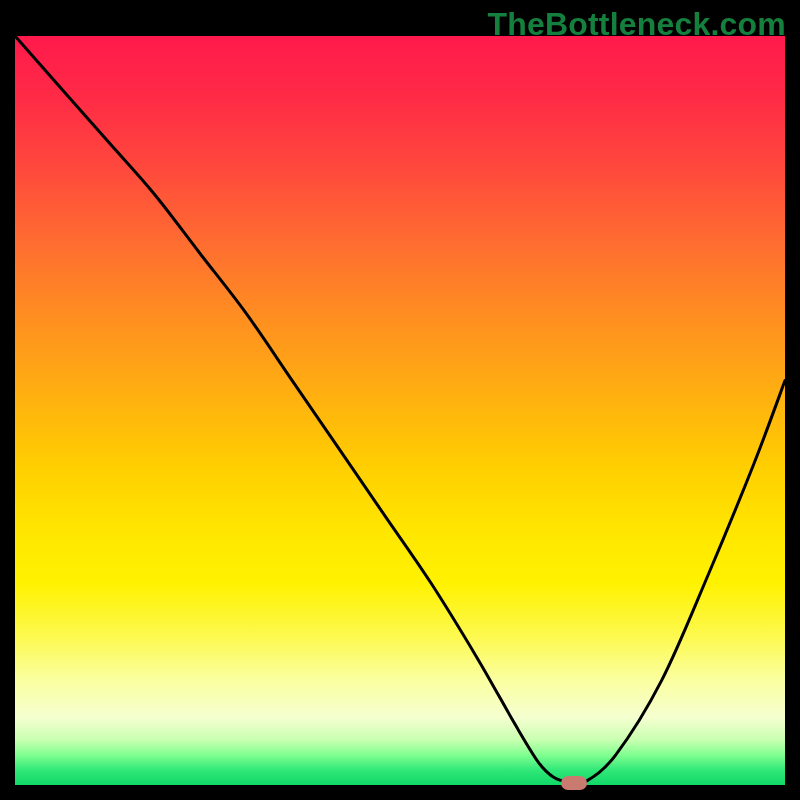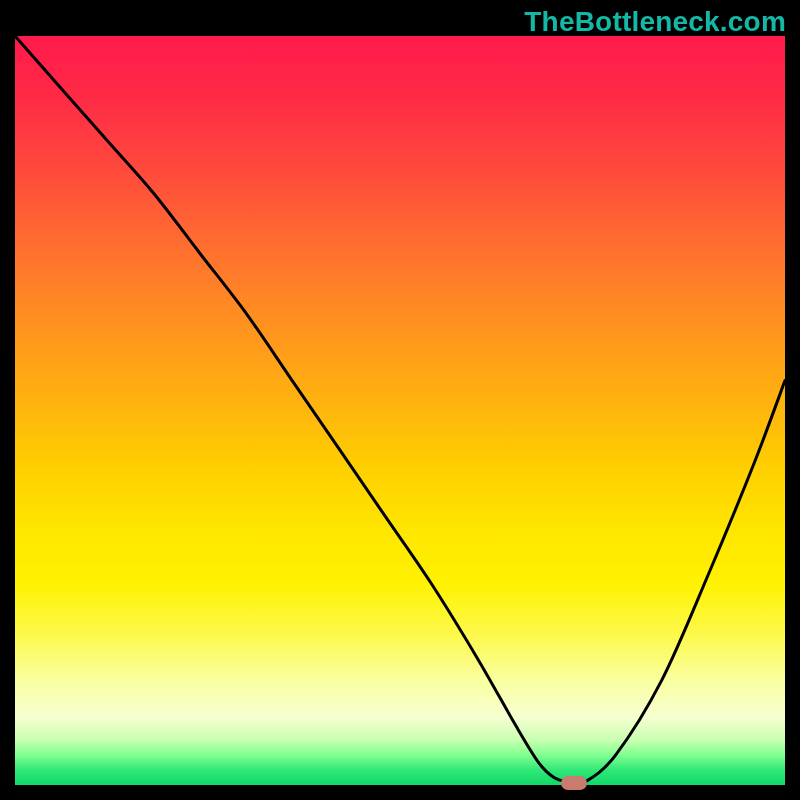--- a/index.html
+++ b/index.html
@@ -33,23 +33,23 @@
       #80ff90 96%,
       #30e878 98%,
       #10d868 100%
     );
   }
   .watermark {
     position: absolute;
     top: 6px;
     right: 14px;
     font-family: Arial, Helvetica, sans-serif;
-    font-size: 28px;
+    font-size: 32px;
     font-weight: 600;
-    color: #14b8a6;
+    color: #15803d;
     letter-spacing: 0.2px;
   }
   svg.lines {
     position: absolute;
     left: 0;
     top: 0;
     width: 800px;
     height: 800px;
     pointer-events: none;
   }

